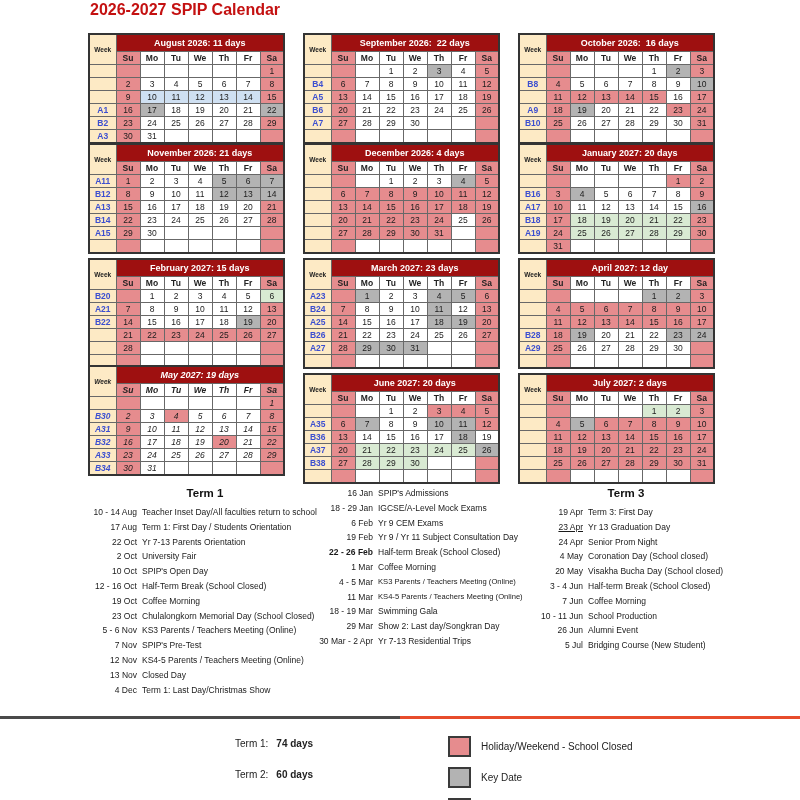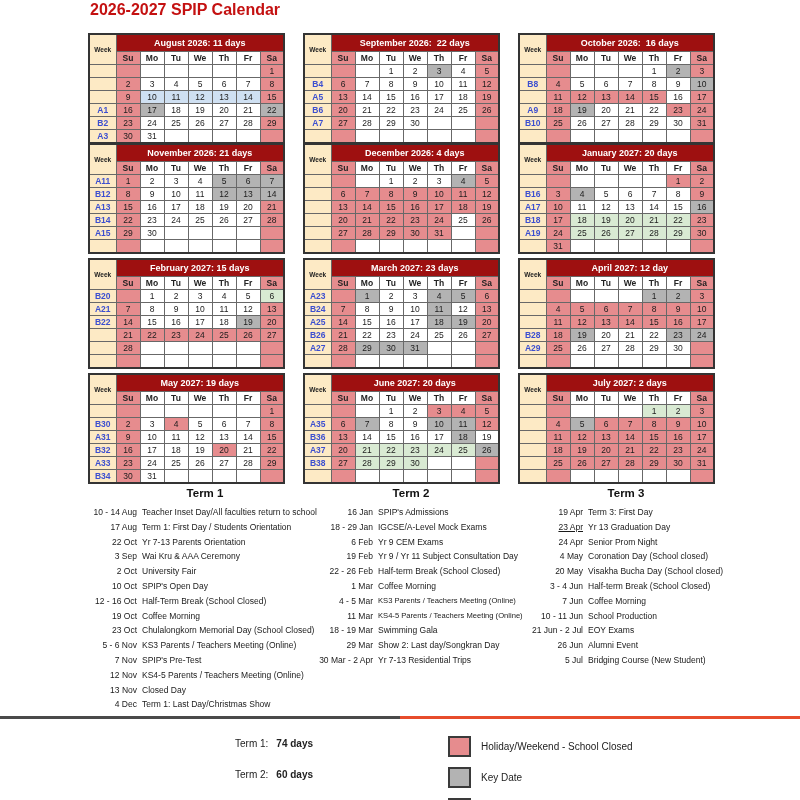--- a/index.html
+++ b/index.html
@@ -811,21 +811,21 @@
             <td style="background: rgb(230, 140, 142);"></td>
             <td style="background: rgb(255, 255, 255);"></td>
             <td style="background: rgb(255, 255, 255);"></td>
             <td style="background: rgb(255, 255, 255);"></td>
             <td style="background: rgb(255, 255, 255);"></td>
             <td style="background: rgb(255, 255, 255);"></td>
             <td style="background: rgb(230, 140, 142);"></td>
           </tr>
         </tbody>
       </table>
-      <table class="cal" style="left: 88px; top: 373px;">
+      <table class="cal" style="left: 88px; top: 365px; font-style: italic;">
         <colgroup>
           <col style="width: 27px;">
           <col style="width: 24px;">
           <col style="width: 24px;">
           <col style="width: 24px;">
           <col style="width: 24px;">
           <col style="width: 24px;">
           <col style="width: 24px;">
           <col style="width: 24px;">
         </colgroup>
@@ -1089,24 +1089,20 @@
         </div>
         <div class="ev">
           <span class="d" style="width: 52px;">17 Aug</span>
           <span class="t">Term 1: First Day / Students Orientation</span>
         </div>
         <div class="ev">
           <span class="d" style="width: 52px;">22 Oct</span>
           <span class="t">Yr 7-13 Parents Orientation</span>
         </div>
         <div class="ev">
-          <span class="d" style="width: 52px;">3 Sep</span>
-          <span class="t">Wai Kru &amp; AAA Ceremony</span>
-        </div>
-        <div class="ev">
           <span class="d" style="width: 52px;">2 Oct</span>
           <span class="t">University Fair</span>
         </div>
         <div class="ev">
           <span class="d" style="width: 52px;">10 Oct</span>
           <span class="t">SPIP's Open Day</span>
         </div>
         <div class="ev">
           <span class="d" style="width: 52px;">12 - 16 Oct</span>
           <span class="t">Half-Term Break (School Closed)</span>
@@ -1134,39 +1130,38 @@
         <div class="ev">
           <span class="d" style="width: 52px;">13 Nov</span>
           <span class="t">Closed Day</span>
         </div>
         <div class="ev">
           <span class="d" style="width: 52px;">4 Dec</span>
           <span class="t">Term 1: Last Day/Christmas Show</span>
         </div>
       </div>
       <div class="term" style="left: 300px; width: 222px;">
-        <div class="term-h">Term 2</div>
         <div class="ev">
           <span class="d" style="width: 73px;">16 Jan</span>
           <span class="t">SPIP's Admissions</span>
         </div>
         <div class="ev">
           <span class="d" style="width: 73px;">18 - 29 Jan</span>
           <span class="t">IGCSE/A-Level Mock Exams</span>
         </div>
         <div class="ev">
           <span class="d" style="width: 73px;">6 Feb</span>
           <span class="t">Yr 9 CEM Exams</span>
         </div>
         <div class="ev">
           <span class="d" style="width: 73px;">19 Feb</span>
           <span class="t">Yr 9 / Yr 11 Subject Consultation Day</span>
         </div>
         <div class="ev">
-          <span class="d" style="width: 73px;">22 - 26 Feb</span>
+          <span class="d" style="width: 73px; font-weight: bold;">22 - 26 Feb</span>
           <span class="t">Half-term Break (School Closed)</span>
         </div>
         <div class="ev">
           <span class="d" style="width: 73px;">1 Mar</span>
           <span class="t">Coffee Morning</span>
         </div>
         <div class="ev">
           <span class="d" style="width: 73px;">4 - 5 Mar</span>
           <span class="t sm">KS3 Parents / Teachers Meeting (Online)</span>
         </div>
@@ -1213,24 +1208,20 @@
           <span class="d" style="width: 71px;">3 - 4 Jun</span>
           <span class="t">Half-term Break (School Closed)</span>
         </div>
         <div class="ev">
           <span class="d" style="width: 71px;">7 Jun</span>
           <span class="t">Coffee Morning</span>
         </div>
         <div class="ev">
           <span class="d" style="width: 71px;">10 - 11 Jun</span>
           <span class="t">School Production</span>
-        </div>
-        <div class="ev">
-          <span class="d" style="width: 71px;">21 Jun - 2 Jul</span>
-          <span class="t">EOY Exams</span>
         </div>
         <div class="ev">
           <span class="d" style="width: 71px;">26 Jun</span>
           <span class="t">Alumni Event</span>
         </div>
         <div class="ev">
           <span class="d" style="width: 71px;">5 Jul</span>
           <span class="t">Bridging Course (New Student)</span>
         </div>
       </div>

